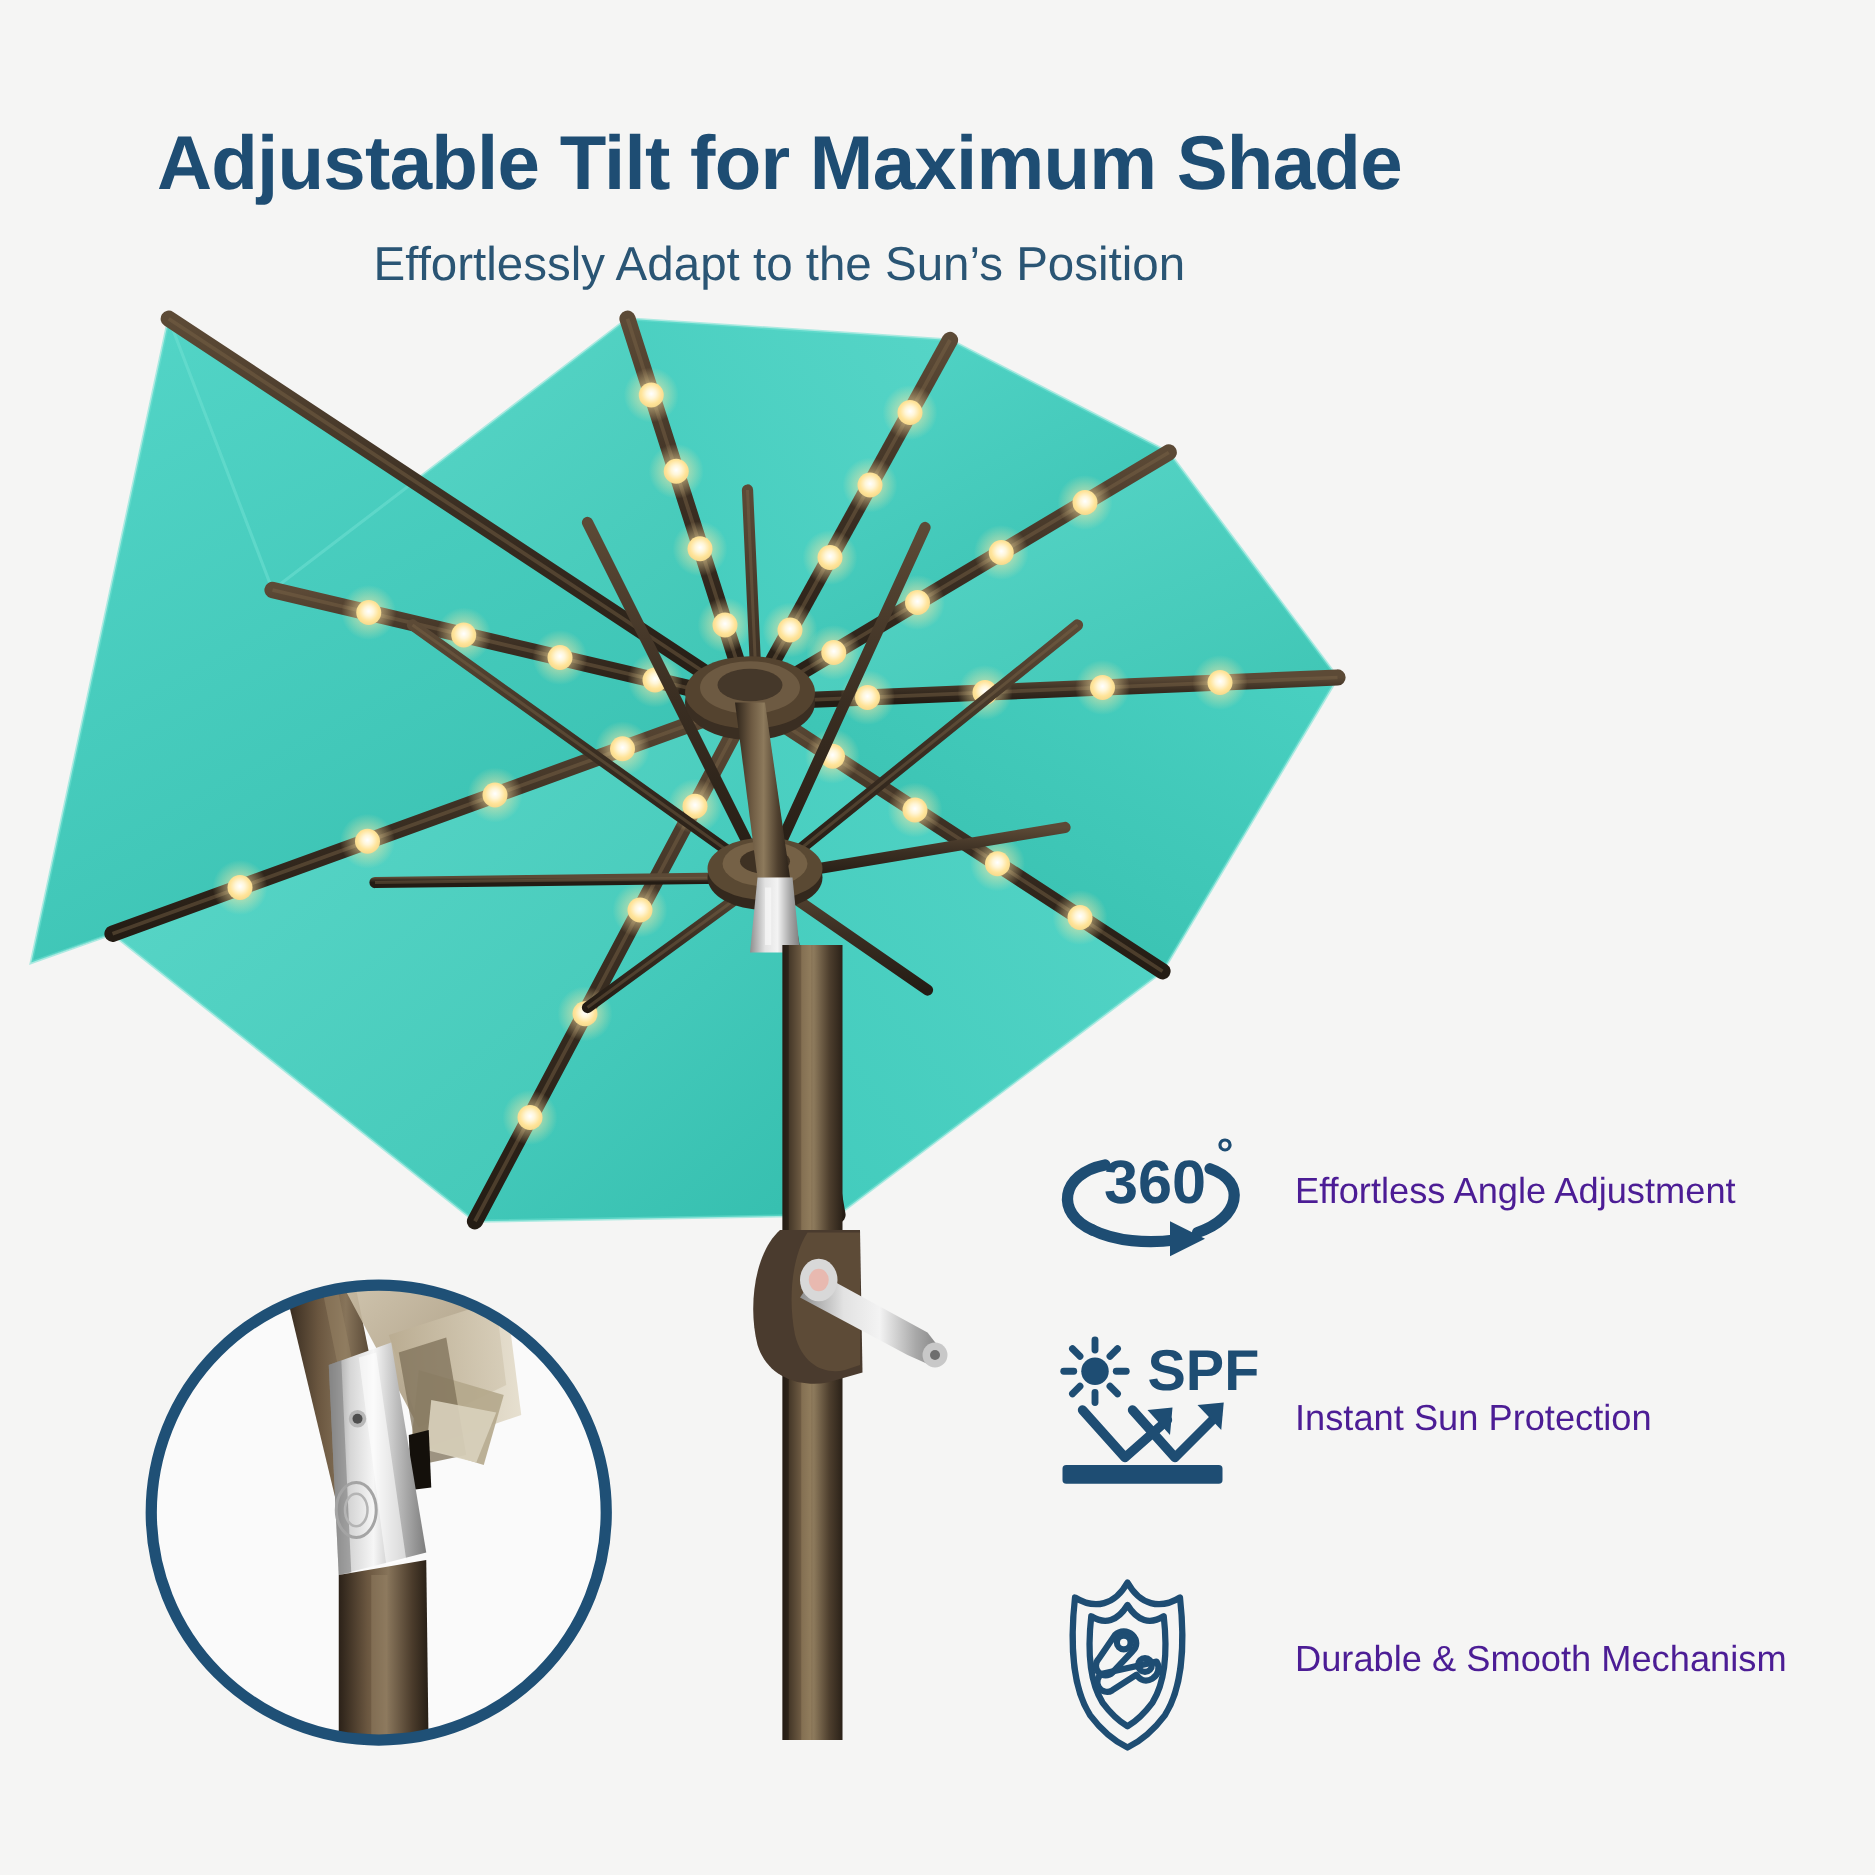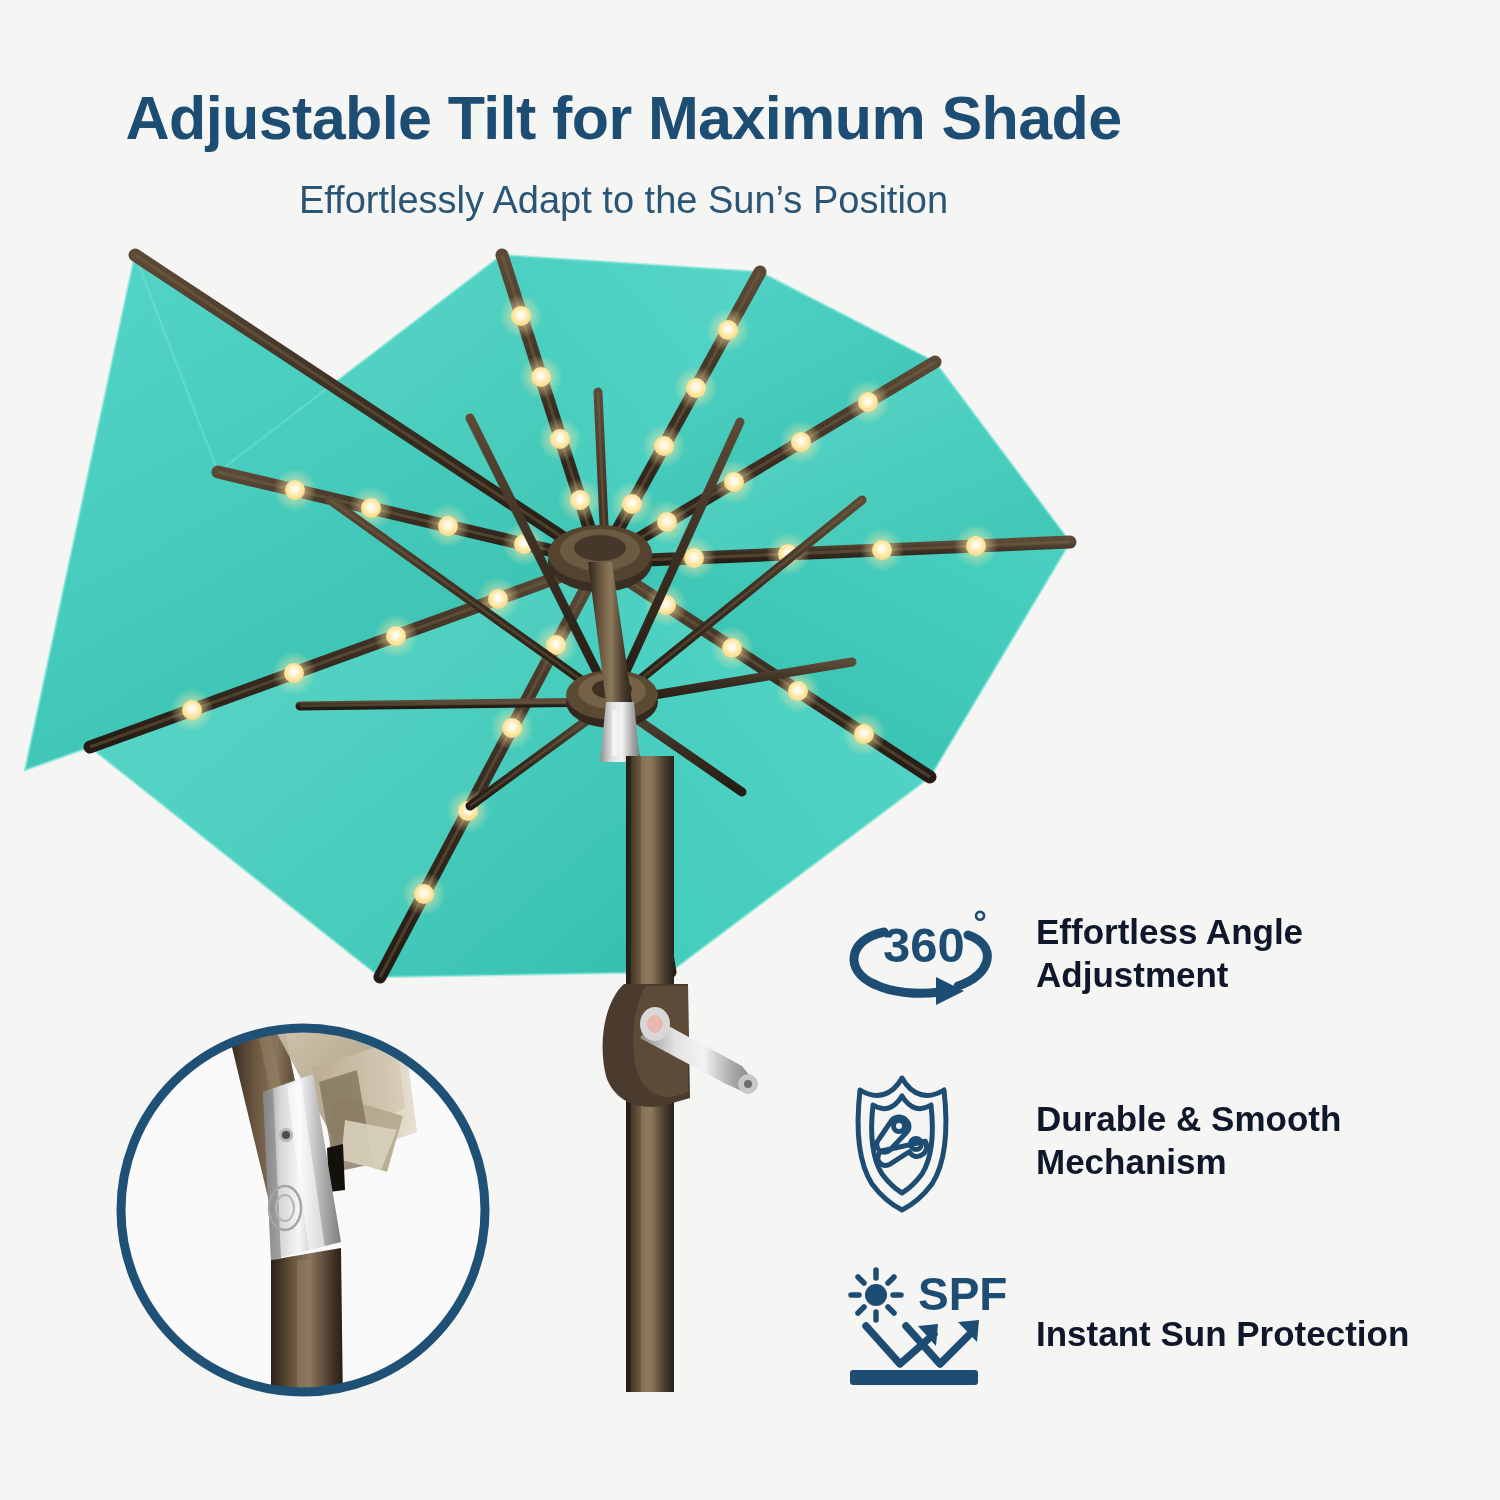--- a/index.html
+++ b/index.html
@@ -5,21 +5,21 @@
   * { margin:0; padding:0; box-sizing:border-box; }
   html,body { width:1500px; height:1500px; }
   body {
     background:#f5f5f4;
     font-family:"Liberation Sans", sans-serif;
     position:relative;
     overflow:hidden;
   }
 
   
-  #header { position:absolute; top:0; left:0; width:1247px; text-align:center; }
+  #header { position:absolute; top:12px; left:0; width:1247px; text-align:center; }
   #title {
     font-size:61px; font-weight:bold; color:#1e4d73;
     letter-spacing:-0.6px; line-height:1;
     padding-top:88px;
   }
   #subtitle {
     font-size:38px; font-weight:normal; color:#2a5574;
     line-height:1; padding-top:32px;
   }
 
@@ -43,21 +43,21 @@
     display:flex; align-items:center;
     margin-bottom:48px;
     min-height:128px;
     gap:20px;
   }
   .feature-icon {
     width:168px; flex:0 0 168px;
     display:flex; align-items:center; justify-content:center;
   }
   .feature-text {
-    font-size:35px; font-weight:bold; color:#0f172a;
+    font-size:29px; font-weight:normal; color:#4c1d95;
     line-height:1.22; padding-left:8px;
   }
 </style>
 </head>
 <body>
 
 <div id="header">
   <div id="title">Adjustable Tilt for Maximum Shade</div>
   <div id="subtitle">Effortlessly Adapt to the Sun’s Position</div>
 </div>
@@ -411,46 +411,20 @@
 
           <path d="M34,85 C52,94 78,96 100,93"></path>
         </g>
 
         <path d="M96,78 L124,92 L96,106 Z" fill="#1e4d73"></path>
         <text x="84" y="63" text-anchor="middle" font-family="Liberation Sans, sans-serif" font-size="49" font-weight="bold" fill="#1e4d73">360</text>
         <text x="140" y="35" text-anchor="middle" font-family="Liberation Sans, sans-serif" font-size="34" font-weight="bold" fill="#1e4d73">°</text>
       </svg>
     </div>
     <div class="feature-text">Effortless Angle Adjustment</div>
-  </div>
-
-  <div class="feature" id="feature-2b">
-    <div class="feature-icon">
-      <svg width="168" height="150" viewBox="0 0 168 150" xmlns="http://www.w3.org/2000/svg">
-        <g fill="none" stroke="#1e4d73" stroke-width="5" stroke-linejoin="round" stroke-linecap="round">
-
-          <path d="M20,24 C36,34 52,30 62,12 C72,30 88,34 104,24
-                   C108,60 106,96 92,118 C80,134 70,140 62,144
-                   C54,140 44,134 32,118 C18,96 16,60 20,24 Z"></path>
-
-          <path d="M33,39 C44,46 54,43 62,30 C70,43 80,46 91,39
-                   C94,66 92,92 82,108 C73,120 67,124 62,127
-                   C57,124 51,120 42,108 C32,92 30,66 33,39 Z"></path>
-
-          <path d="M52,54 C56,50 62,50 66,54 C70,58 70,63 66,67
-                   L50,84 C47,87 42,87 39,84 C36,81 36,76 39,73 Z"></path>
-          <circle cx="59" cy="60" r="5.5"></circle>
-
-          <path d="M82,70 C86,74 86,80 82,84 C78,88 73,88 69,84
-                   L53,101 C50,104 45,104 42,101 C39,98 39,93 42,90 Z" transform="rotate(14 62 86)"></path>
-          <circle cx="76" cy="78" r="5.5"></circle>
-        </g>
-      </svg>
-    </div>
-    <div class="feature-text">Durable &amp; Smooth Mechanism</div>
   </div>
 
   <div class="feature" id="feature-1">
     <div class="feature-icon">
       <svg width="168" height="140" viewBox="0 0 168 140" xmlns="http://www.w3.org/2000/svg">
 
         <g>
           <circle cx="36" cy="31" r="11" fill="#1e4d73"></circle>
           <g stroke="#1e4d73" stroke-width="5.5" stroke-linecap="round">
             <line x1="36" y1="6" x2="36" y2="14"></line>
@@ -472,13 +446,39 @@
         </g>
         <path d="M78,62 L98,60 L96,82 Z" fill="#1e4d73"></path>
         <path d="M118,58 L139,56 L137,78 Z" fill="#1e4d73"></path>
 
         <rect x="10" y="106" width="128" height="15" rx="3" fill="#1e4d73"></rect>
       </svg>
     </div>
     <div class="feature-text">Instant Sun Protection</div>
   </div>
 
+  <div class="feature" id="feature-2b">
+    <div class="feature-icon">
+      <svg width="168" height="150" viewBox="0 0 168 150" xmlns="http://www.w3.org/2000/svg">
+        <g fill="none" stroke="#1e4d73" stroke-width="5" stroke-linejoin="round" stroke-linecap="round">
+
+          <path d="M20,24 C36,34 52,30 62,12 C72,30 88,34 104,24
+                   C108,60 106,96 92,118 C80,134 70,140 62,144
+                   C54,140 44,134 32,118 C18,96 16,60 20,24 Z"></path>
+
+          <path d="M33,39 C44,46 54,43 62,30 C70,43 80,46 91,39
+                   C94,66 92,92 82,108 C73,120 67,124 62,127
+                   C57,124 51,120 42,108 C32,92 30,66 33,39 Z"></path>
+
+          <path d="M52,54 C56,50 62,50 66,54 C70,58 70,63 66,67
+                   L50,84 C47,87 42,87 39,84 C36,81 36,76 39,73 Z"></path>
+          <circle cx="59" cy="60" r="5.5"></circle>
+
+          <path d="M82,70 C86,74 86,80 82,84 C78,88 73,88 69,84
+                   L53,101 C50,104 45,104 42,101 C39,98 39,93 42,90 Z" transform="rotate(14 62 86)"></path>
+          <circle cx="76" cy="78" r="5.5"></circle>
+        </g>
+      </svg>
+    </div>
+    <div class="feature-text">Durable &amp; Smooth Mechanism</div>
+  </div>
+
 </div>
 
 </body></html>

